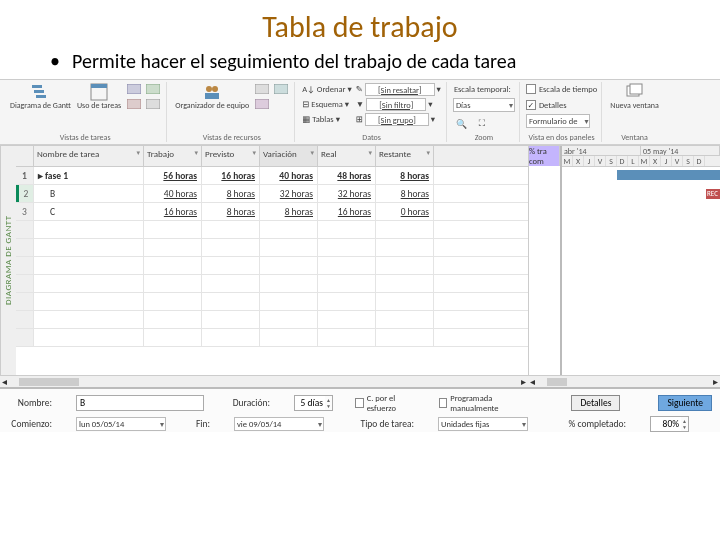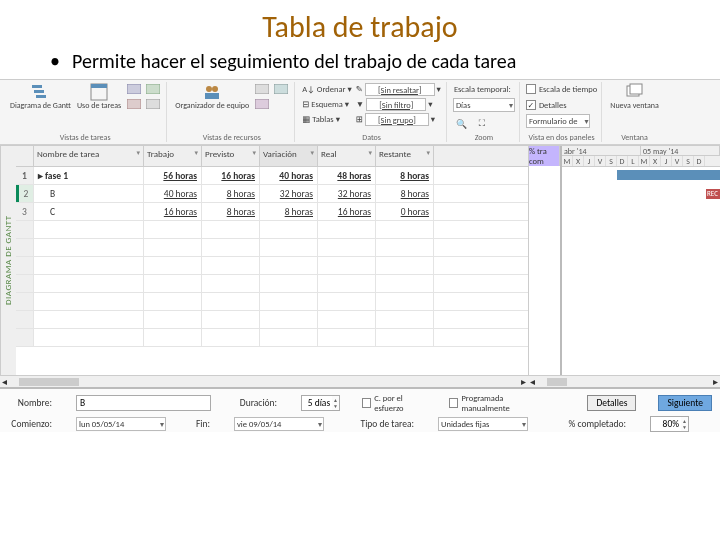--- a/index.html
+++ b/index.html
@@ -56,21 +56,21 @@
   .sb-thumb { height: 8px; background: #ccc; margin: 0 12px; }
   .split { display: flex; }
   .split > div:first-child { flex: 1; }
   
   .form { border-top: 2px solid #bbb; padding: 6px 8px 0; background: #fbfbfb; font-size: 9.5px; color: #333; }
   .form-row { display: flex; align-items: center; gap: 22px; margin-bottom: 5px; }
   .form-row label { min-width: 46px; text-align: right; padding-right: 2px; }
   .form-row .inp { border: 1px solid #aaa; background: #fff; padding: 1px 3px; height: 16px; font-size: 9.5px; }
   .form-row .inp.w1 { width: 150px; }
   .form-btn { border: 1px solid #888; padding: 1px 8px; font-size: 9.5px; cursor: pointer; background: #eee; }
-  .form-btn.primary { background: #6fa8e0; border-color: #4a7fb5; }
+  .form-btn.primary { background: #6fa8e0; border-color: #4a7fb5; margin-left: 16px; }
   .pct-label { border-right: 1px solid #ccc; padding-right: 4px; background: #c4b5fd; height: 20px; display: flex; align-items: center; font-size: 8.5px; }
   .spinner { border: 1px solid #aaa; display: inline-flex; align-items: center; }
   .spinner input { border: none; width: 30px; font-size: 9.5px; padding: 1px 2px; text-align: right; }
   .spinner .arrows { display: flex; flex-direction: column; font-size: 5px; line-height: 6px; color: #666; padding: 0 1px; }
 </style>
 </head>
 <body>
 
 <div class="slide-title">Tabla de trabajo</div>
 <div class="bullet">Permite hacer el seguimiento del trabajo de cada tarea</div>

